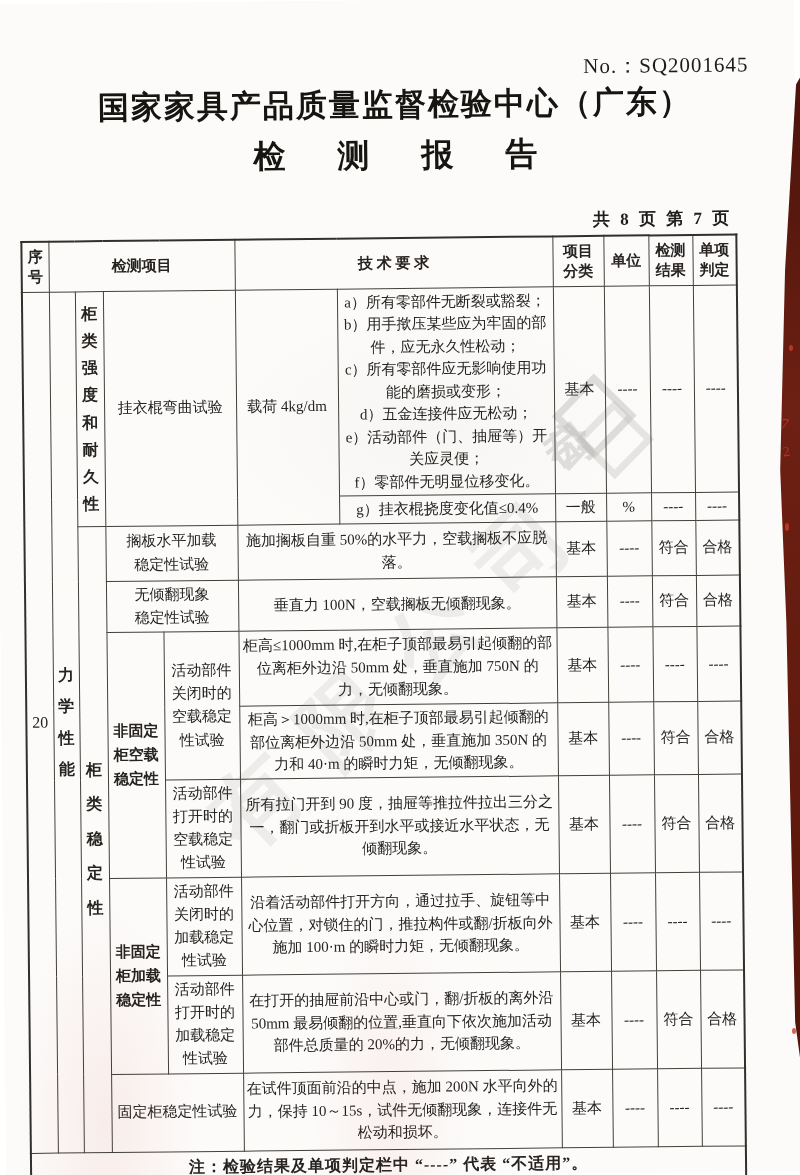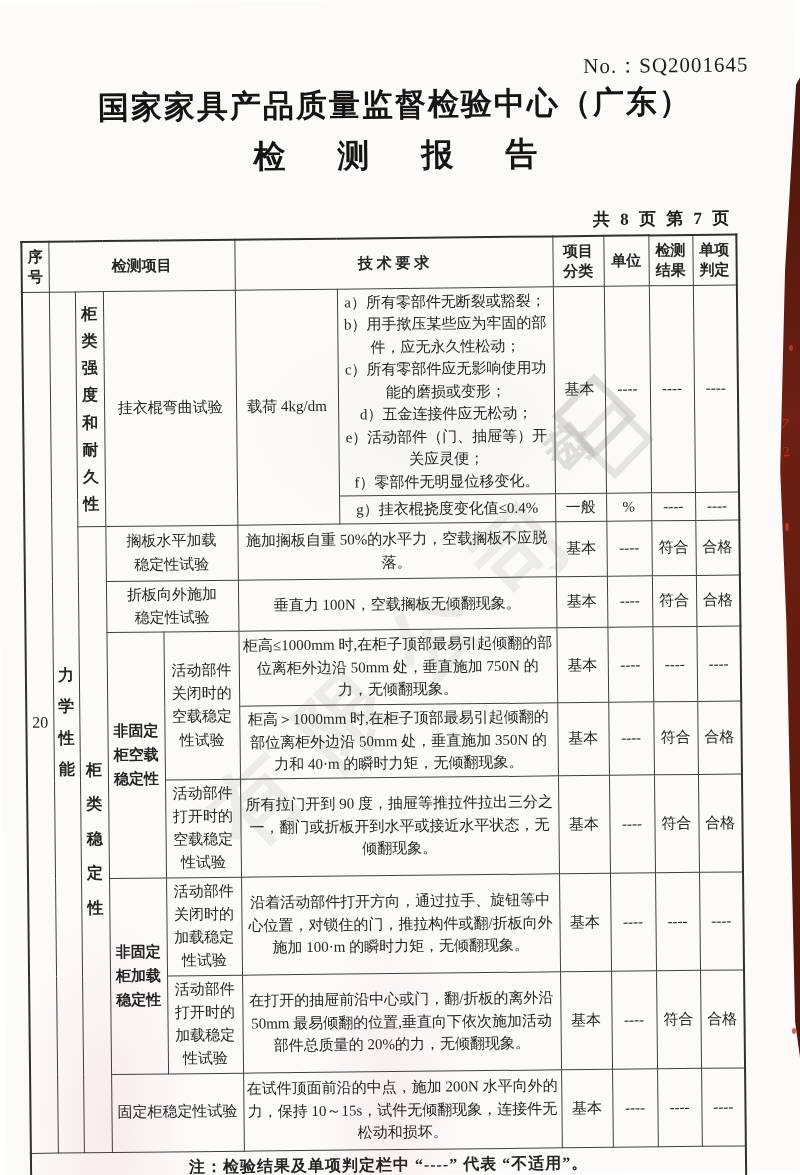--- a/index.html
+++ b/index.html
@@ -175,21 +175,21 @@
       <td colspan="2" class="tname pre">搁板水平加载
 稳定性试验</td>
       <td colspan="2" class="tech">施加搁板自重 50%的水平力，空载搁板不应脱落。</td>
       <td>基本</td>
       <td>----</td>
       <td>符合</td>
       <td>合格</td>
     </tr>
 
     <tr style="height:45px">
-      <td colspan="2" class="tname pre">折板向外施加
+      <td colspan="2" class="tname pre">无倾翻现象
 稳定性试验</td>
       <td colspan="2" class="tech">垂直力 100N，空载搁板无倾翻现象。</td>
       <td>基本</td>
       <td>----</td>
       <td>符合</td>
       <td>合格</td>
     </tr>
 
     <tr style="height:75px">
       <td rowspan="3" class="subgrp">非固定柜空载稳定性</td>

